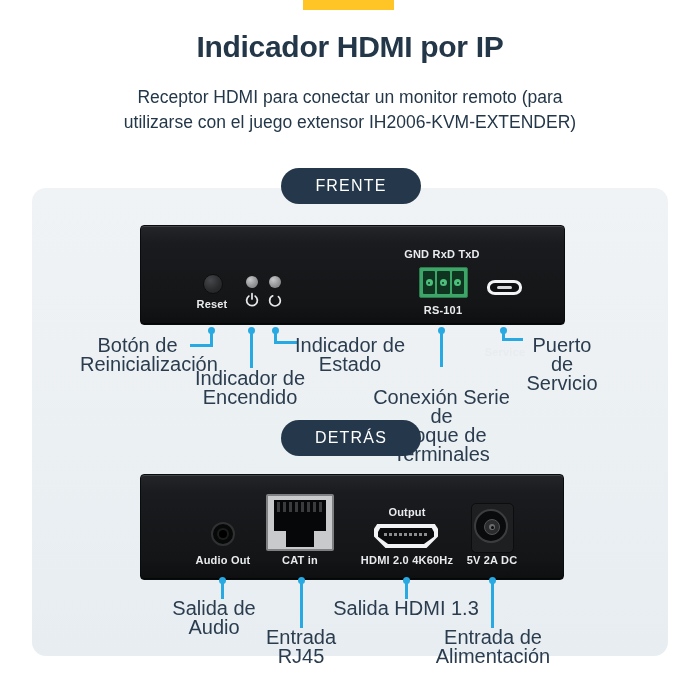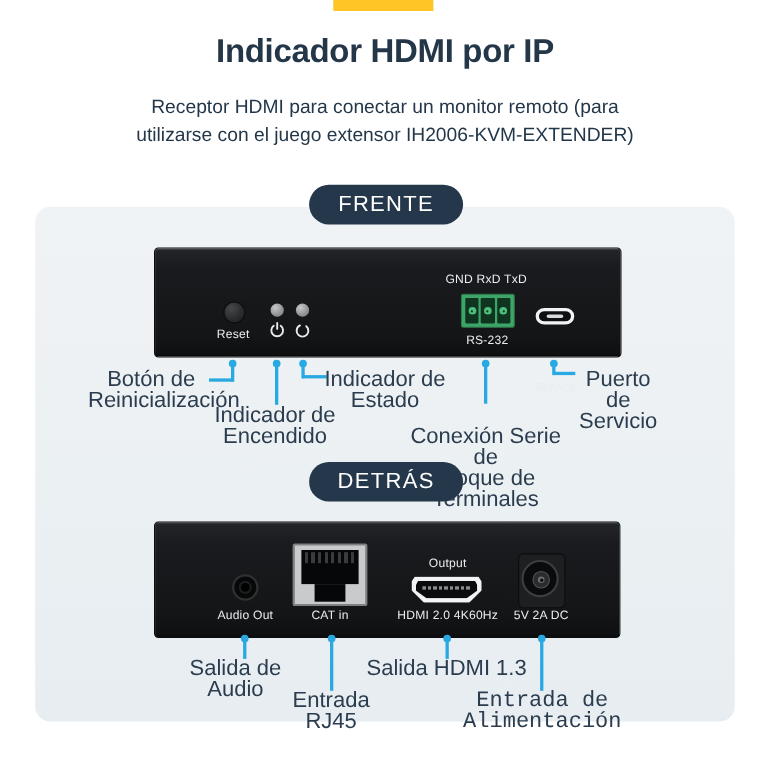--- a/index.html
+++ b/index.html
@@ -12,31 +12,31 @@
   .accent-bar{left:303px;top:0;width:91px;height:10px;background:#FFC425;}
   .title{left:0;top:30px;width:700px;text-align:center;font-size:30px;font-weight:bold;
          color:#233749;letter-spacing:-0.3px;margin:0;}
   .subtitle{left:0;top:85px;width:700px;text-align:center;font-size:17.5px;line-height:25px;
             color:#233749;white-space:pre-line;margin:0;}
   
   .panel{left:32px;top:188px;width:636px;height:468px;border-radius:14px;
          background:linear-gradient(180deg,#F0F3F6 0%,#EBF0F3 55%,#E7EDF1 100%);}
   
   .badge{width:140px;height:36px;border-radius:18px;background:#25384B;color:#ffffff;
-         display:flex;align-items:center;justify-content:center;font-size:20px;
+         display:flex;align-items:center;justify-content:center;font-size:16px;
          letter-spacing:1.2px;font-weight:500;}
   .badge.frente{left:281px;top:168px;}
   .badge.detras{left:281px;top:420px;}
   
   .device{background:linear-gradient(180deg,#242528 0%,#1A1B1E 18%,#141517 80%,#0E0F11 100%);
           border:1px solid #0A0B0C;border-radius:4px;
           box-shadow:inset 0 1px 0 rgba(255,255,255,.14), inset 0 -1px 0 rgba(0,0,0,.6);}
   .device.front{left:140px;top:225px;width:423px;height:98px;}
   .device.back{left:140px;top:474px;width:422px;height:104px;}
-  .dev-label{position:absolute;text-align:center;font-size:11px;color:#E9ECEE;letter-spacing:.2px;}
+  .dev-label{position:absolute;text-align:center;font-size:11px;color:#E9ECEE;letter-spacing:.2px;font-weight:bold;}
   
   .reset-btn{position:absolute;left:62px;top:48px;width:18px;height:18px;border-radius:50%;
              background:radial-gradient(circle at 35% 30%, #46484B, #2A2C2E 55%, #1E2022);
              border:1px solid #0D0E0F;}
   .led{position:absolute;width:12px;height:12px;border-radius:50%;top:50px;
        background:radial-gradient(circle at 35% 30%, #C6C8CA, #8F9193 60%, #7F8183);}
   .led.power{left:105px;} .led.status{left:128px;}
   .sym{position:absolute;top:66px;width:16px;height:16px;}
   .sym.power{left:103px;} .sym.status{left:126px;}
   .tblock{position:absolute;left:278px;top:41px;width:49px;height:31px;background:#3EA568;
@@ -111,21 +111,21 @@
       <div class="tcell">
           <div class="tscrew"></div>
         </div>
       <div class="tcell">
           <div class="tscrew"></div>
         </div>
       <div class="tcell">
           <div class="tscrew"></div>
         </div>
     </div>
-    <div class="dev-label" style="left:271px;top:78px;width:62px;">RS-232</div>
+    <div class="dev-label" style="left:271px;top:78px;width:62px;">RS-101</div>
     <div class="usb-port"></div>
     <div class="dev-label" style="left:333px;top:78px;width:62px;margin-top:42px;">Service</div>
   </div>
 
   <div class="abs dot" style="left:207.5px;top:326.5px;"></div>
   <div class="abs vline" style="left:209.5px;top:331px;height:16px;"></div>
   <div class="abs hline" style="left:190px;top:344px;width:22px;"></div>
   <div class="abs callout" style="left:80px;top:336px;width:115px;">Botón de
 Reinicialización</div>
 
@@ -190,16 +190,16 @@
   <div class="abs vline" style="left:299.5px;top:582px;height:46px;"></div>
   <div class="abs callout" style="left:251px;top:628px;width:100px;">Entrada
 RJ45</div>
 
   <div class="abs dot" style="left:402.5px;top:576.5px;"></div>
   <div class="abs vline" style="left:404.5px;top:582px;height:17px;"></div>
   <div class="abs callout" style="left:326px;top:599px;width:160px;">Salida HDMI 1.3</div>
 
   <div class="abs dot" style="left:488.5px;top:576.5px;"></div>
   <div class="abs vline" style="left:490.5px;top:582px;height:46px;"></div>
-  <div class="abs callout" style="left:420px;top:628px;width:146px;font-family:Liberation Mono, monospace;">Entrada de
+  <div class="abs callout" style="left:420px;top:628px;width:146px;">Entrada de
 Alimentación</div>
 
 </div>
 
 </body></html>

